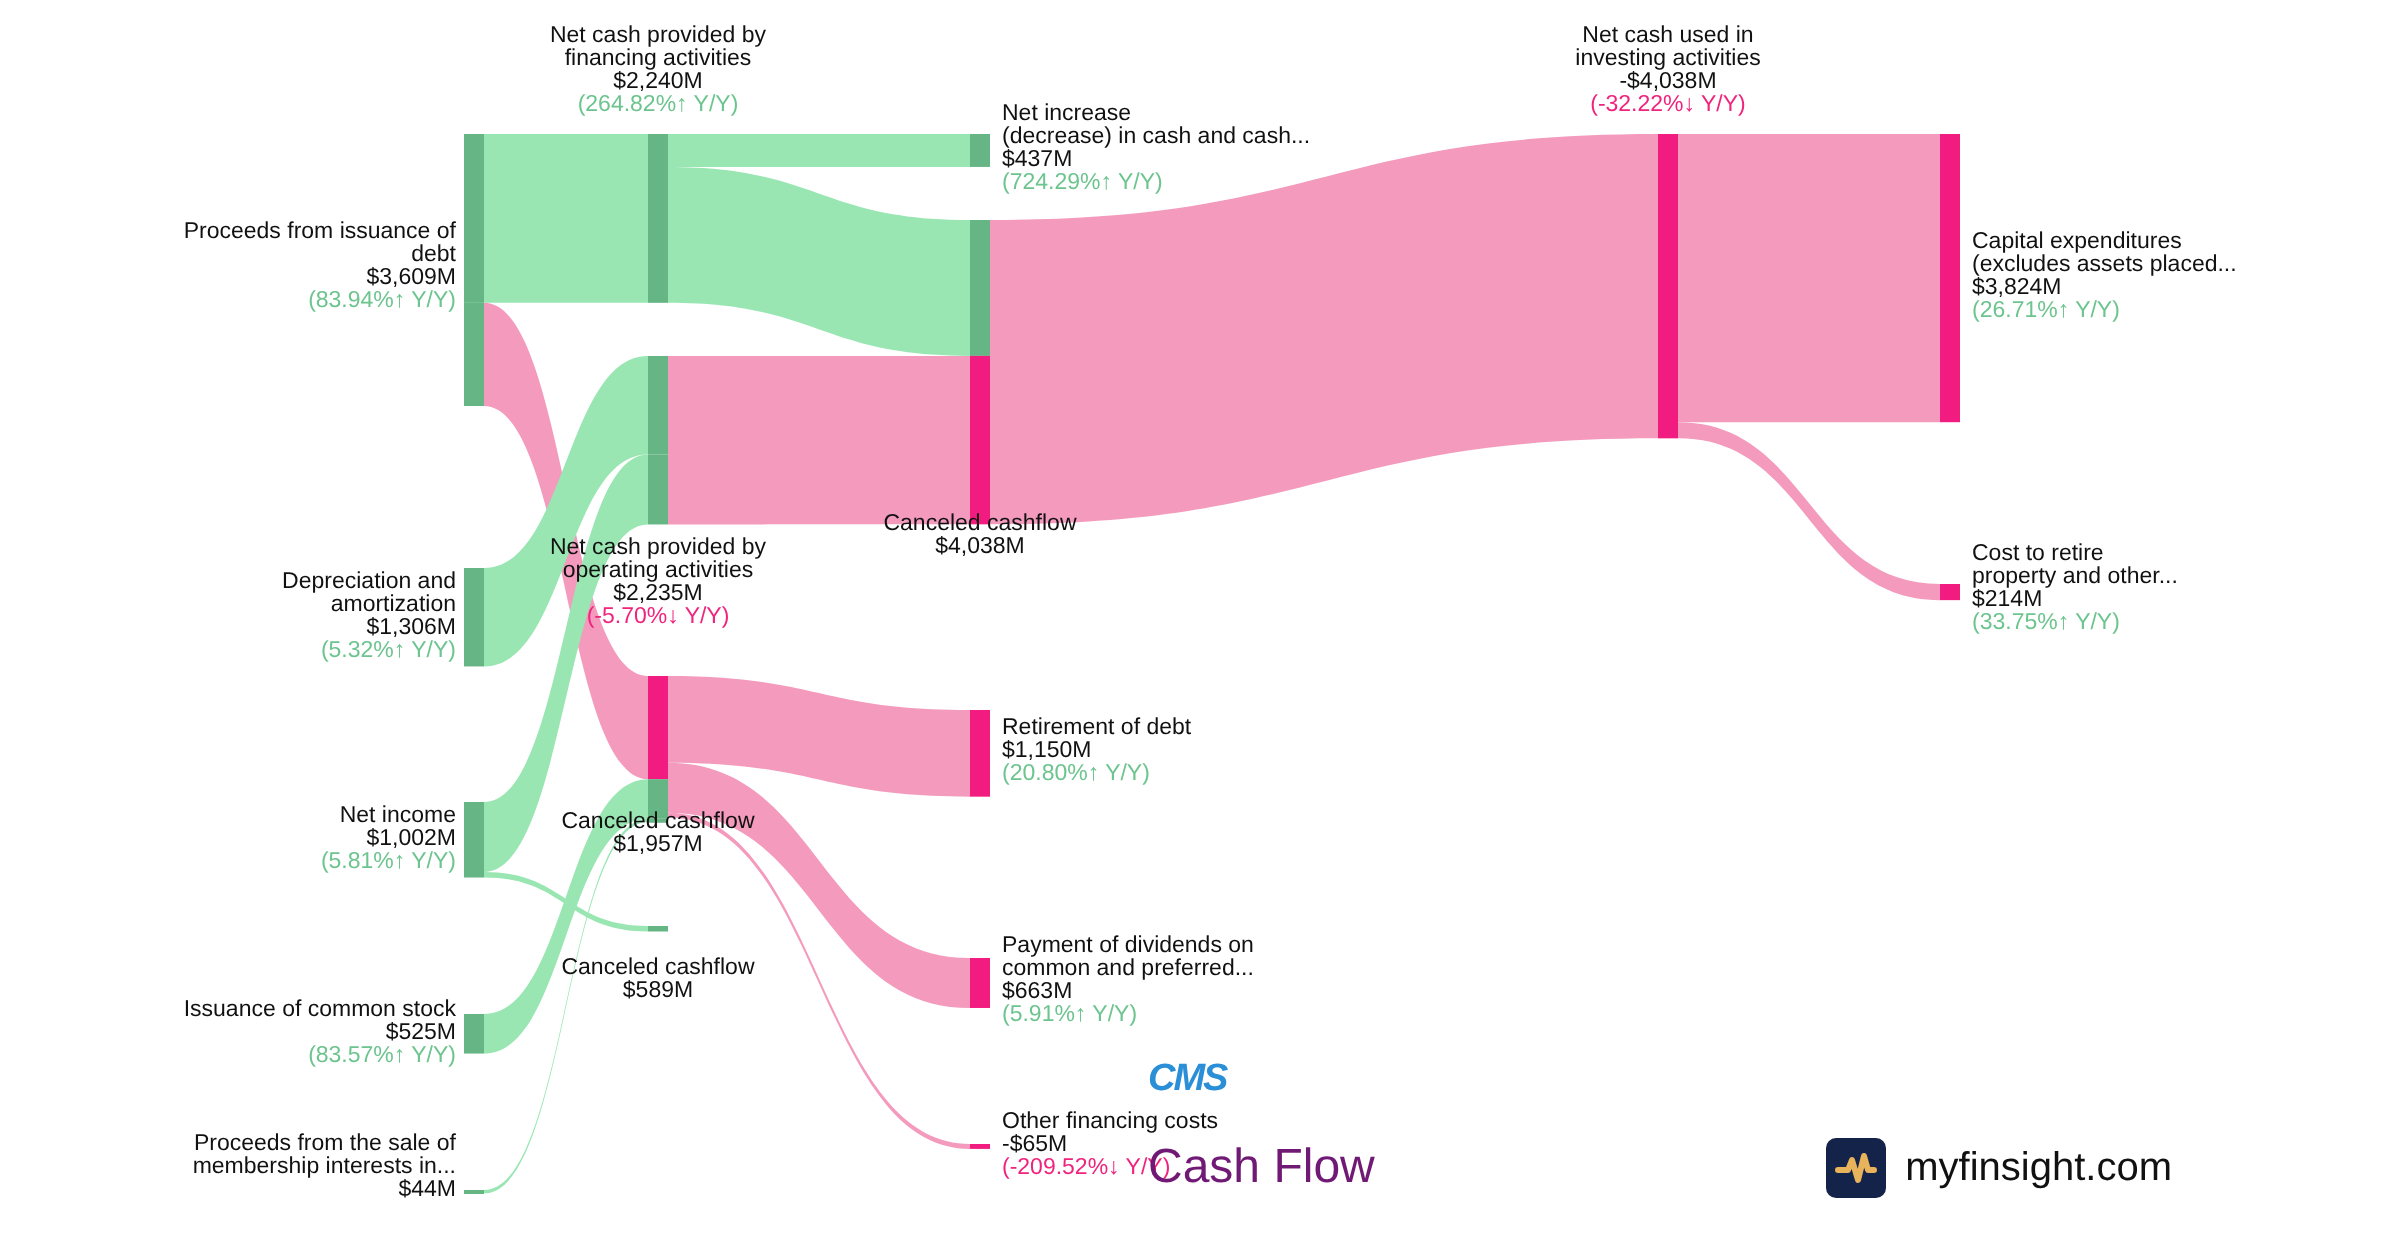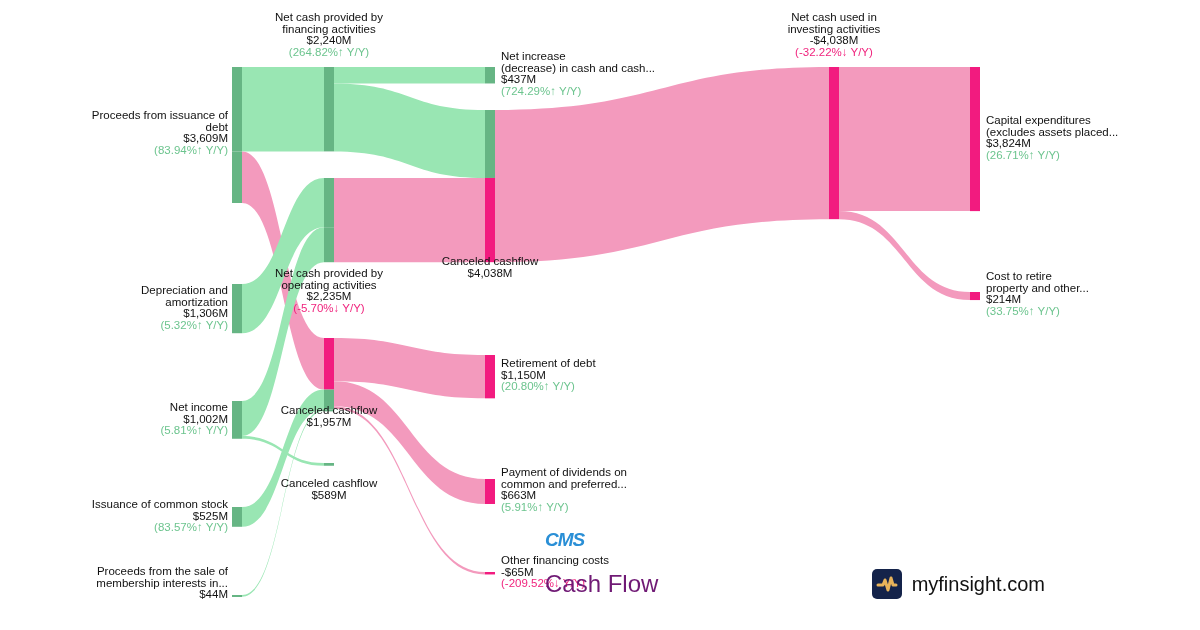--- a/index.html
+++ b/index.html
@@ -2,28 +2,28 @@
 <html><head>
 <meta charset="utf-8">
 <style>
   html, body { margin: 0; padding: 0; background: #ffffff; }
   body { width: 1200px; height: 630px; position: relative; overflow: hidden;
          font-family: "Liberation Sans", "DejaVu Sans", sans-serif; }
   #sankey { position: absolute; left: 0; top: 0; width: 1200px; height: 630px; }
   .lbl { font-size: 11.5px; fill: #111111; font-family: "Liberation Sans", "DejaVu Sans", sans-serif; }
   .up { fill: #6cc48e; }
   .down { fill: #f0237d; }
-  .title-block { position: absolute; left: 545px; top: 514px; width: 520px; }
+  .title-block { position: absolute; left: 574px; top: 514px; width: 520px; }
   .company-row { display: flex; align-items: center; height: 48px; }
   .logo { font-family: "Liberation Sans", sans-serif; font-style: italic; font-weight: bold;
           color: #2a8fd6; font-size: 19px; letter-spacing: -1px; margin-right: 12px; margin-top: 4px; }
   .company { font-size: 33px; color: #111; letter-spacing: 0.3px; }
   .sub-row { display: flex; align-items: center; justify-content: space-between; height: 44px; }
   .subtitle { font-size: 24px; color: #701a75; }
-  .brand { display: flex; align-items: center; margin-right: 20px; }
+  .brand { display: flex; align-items: center; margin-right: 8px; }
   .brand-icon { width: 30px; height: 30px; border-radius: 5px; background: #14234a;
                 display: flex; align-items: center; justify-content: center; margin-right: 10px; }
   .brand-text { font-size: 20px; color: #111; }
 </style>
 </head>
 <body>
 
 <svg id="sankey" viewBox="0 0 1200 630" xmlns="http://www.w3.org/2000/svg">
   <g id="links">
       <path d="M242,67 C283,67 283,67 324,67 L324,151.41119423663065 C283,151.41119423663065 283,151.41119423663065 242,151.41119423663065 Z" fill="#99e6b3"></path>

